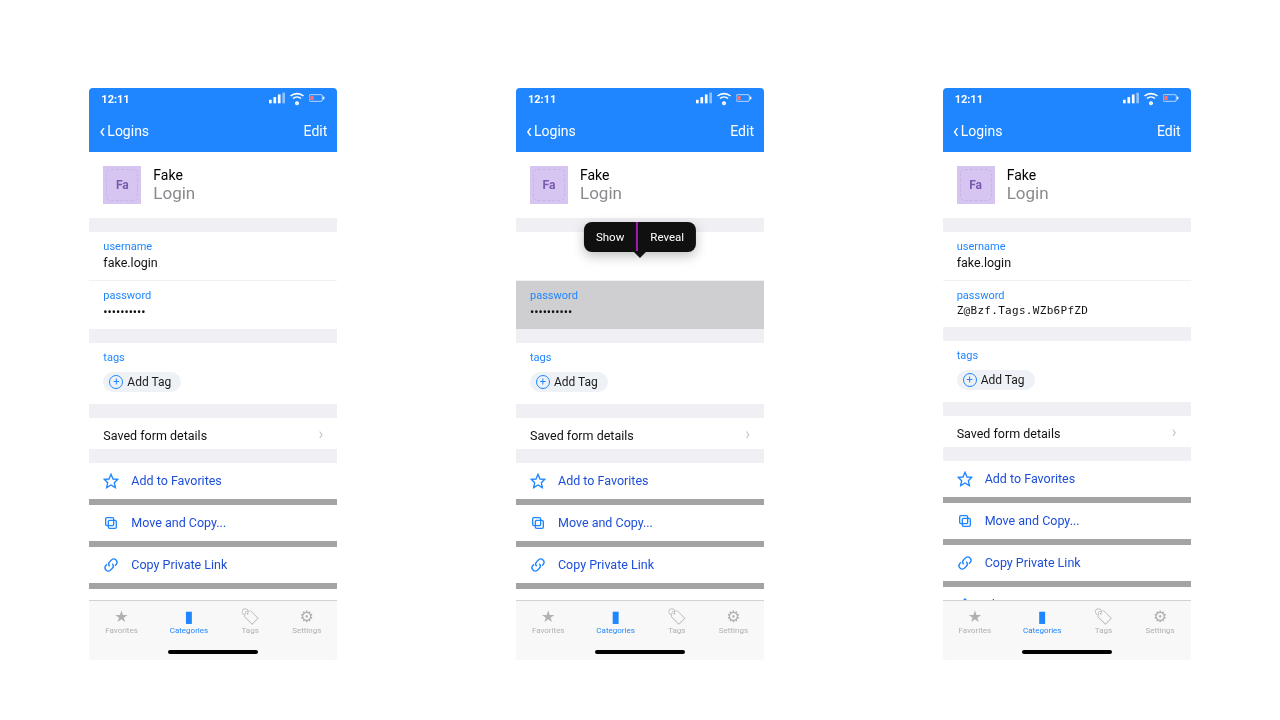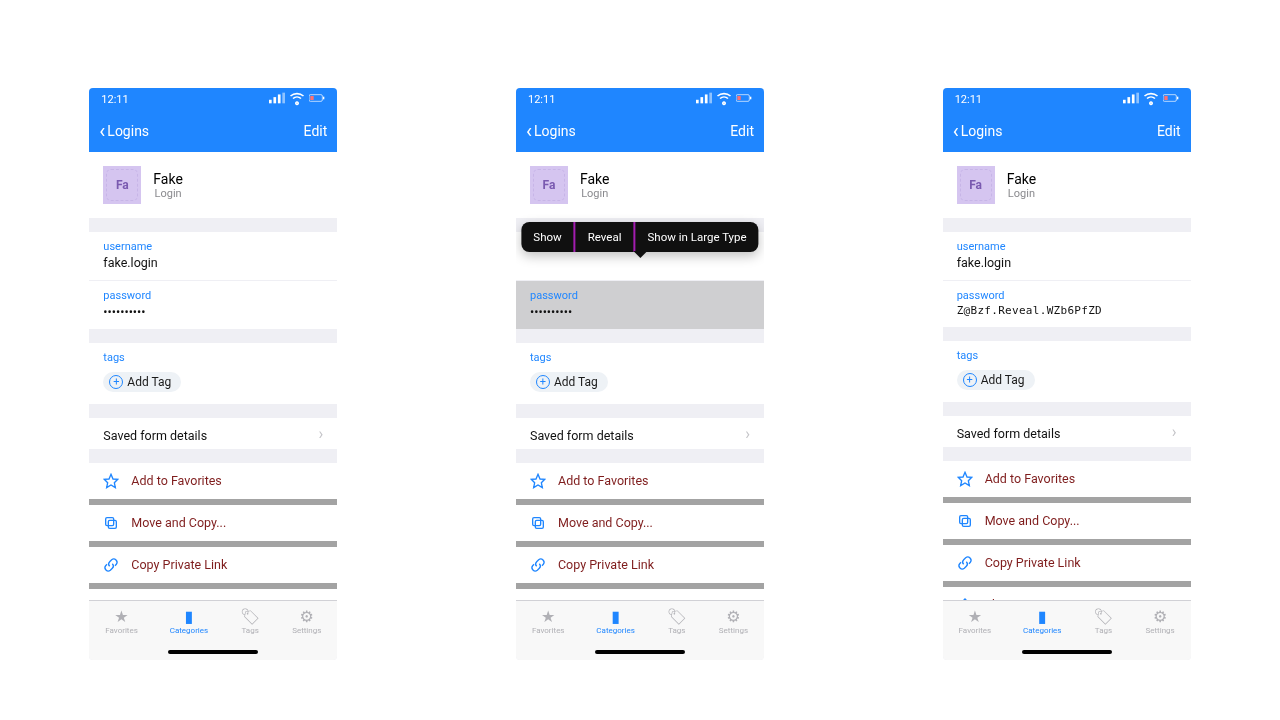--- a/index.html
+++ b/index.html
@@ -26,21 +26,21 @@
   }
   .status-bar {
     height: 22px;
     background: #1f86ff;
     display: flex;
     justify-content: space-between;
     align-items: center;
     padding: 0 12px;
     color: #fff;
     font-size: 11px;
-    font-weight: 400;
+    font-weight: 700;
   }
   .status-right { display: flex; align-items: center; gap: 4px; }
   .nav-bar {
     height: 42px;
     background: #1f86ff;
     display: flex;
     align-items: center;
     justify-content: space-between;
     padding: 0 10px;
     color: #fff;
@@ -70,21 +70,21 @@
   .app-icon::after {
     content: "";
     position: absolute;
     inset: 3px;
     border: 1.5px dashed #b49edc;
     border-radius: 5px;
     opacity: 0.4;
     pointer-events: none;
   }
   .app-title { font-size: 14px; font-weight: 400; color: #000;}
-  .app-subtitle { font-size: 11px; color: #8a8a8e; text-align: center; }
+  .app-subtitle { font-size: 17px; color: #8a8a8e; }
   .section-gap { height: 14px; }
   .field {
     background: #fff;
     padding: 8px 14px 10px;
   }
   .field.hl { background: #cfcfd1; }
   .field-label { font-size: 11px; color: #1f86ff; margin-bottom: 2px;}
   .field-value { font-size: 12.5px; color: #111; }
   .field-value.mono { font-family: Menlo, monospace; font-size: 11px; letter-spacing: 0.3px;}
   .divider { height: 1px; background: #efeff4; margin-left: 14px; }
@@ -118,21 +118,21 @@
     font-size: 12.5px;
     color: #111;
     cursor: pointer;
   }
   .list-row .chev-r { color: #c4c4c8; font-size: 16px;}
   .action-list { background: #fff; }
   .action-row {
     display: flex; align-items: center; gap: 12px;
     padding: 10px 14px;
     font-size: 12.5px;
-    color: #7f1d1d;
+    color: #1d4ed8;
     cursor: pointer;
   }
   .action-row + .action-row { border-top: 6px solid #a3a3a3; }
   .aicon {
     width: 16px; height: 16px;
     display: inline-flex; align-items: center; justify-content: center;
     color: #1f86ff;
   }
   
   .tabbar {
@@ -352,21 +352,20 @@
       <div>
         <div class="app-title">Fake</div>
         <div class="app-subtitle">Login</div>
       </div>
     </div>
     <div class="section-gap"></div>
     <div class="field" style="position:relative;">
       <div class="popup" style="top:-10px; left:50%; transform:translateX(-50%);">
         <span class="popup-item">Show</span>
         <span class="popup-item">Reveal</span>
-        <span class="popup-item">Show in Large Type</span>
         <span class="popup-arrow"></span>
       </div>
       <div style="visibility:hidden;">
         <div class="field-label">x</div>
         <div class="field-value">x</div>
       </div>
     </div>
     <div class="divider"></div>
     <div class="field hl">
       <div class="field-label">password</div>
@@ -482,21 +481,21 @@
       </div>
     </div>
     <div class="section-gap"></div>
     <div class="field">
       <div class="field-label">username</div>
       <div class="field-value">fake.login</div>
     </div>
     <div class="divider"></div>
     <div class="field">
       <div class="field-label">password</div>
-      <div class="field-value mono">Z@Bzf.Reveal.WZb6PfZD</div>
+      <div class="field-value mono">Z@Bzf.Tags.WZb6PfZD</div>
     </div>
     <div class="section-gap"></div>
     <div class="tags-row">
       <div class="tags-label">tags</div>
       <span class="tag-pill">
         <span class="plus-circ">+</span>
         <span>Add Tag</span>
       </span>
     </div>
     <div class="section-gap"></div>

